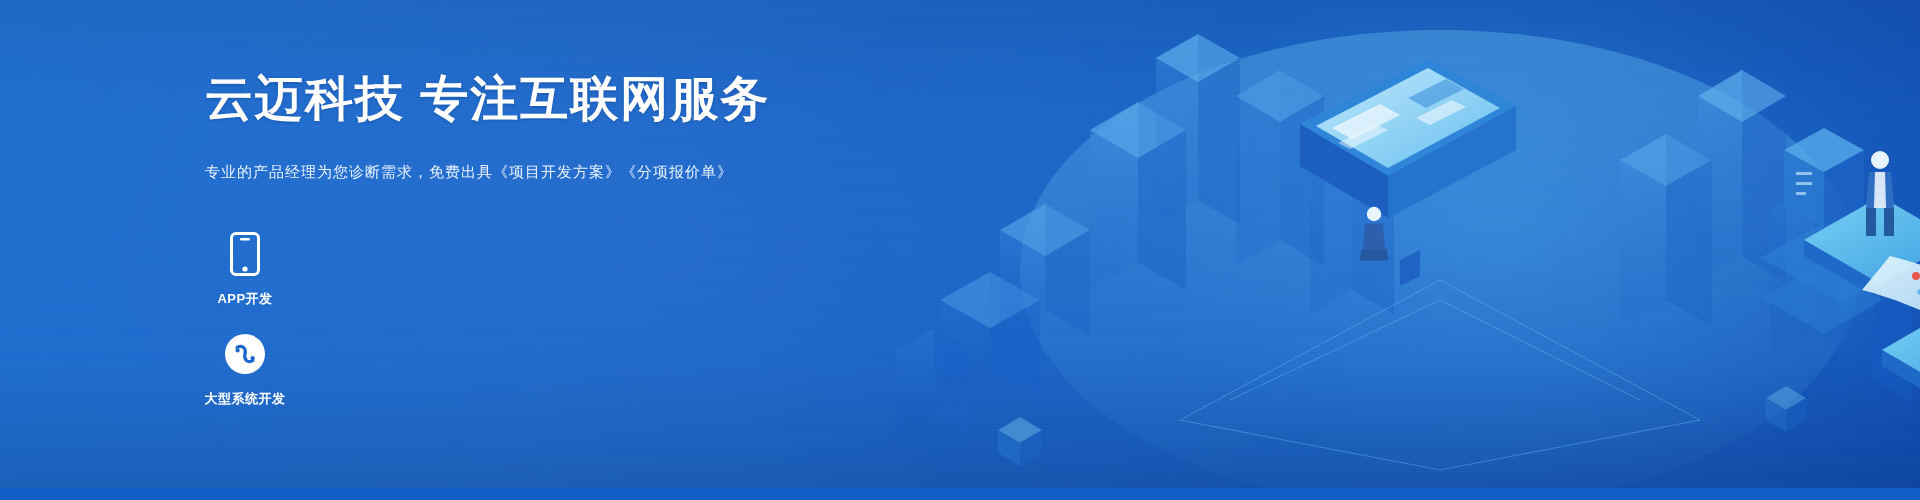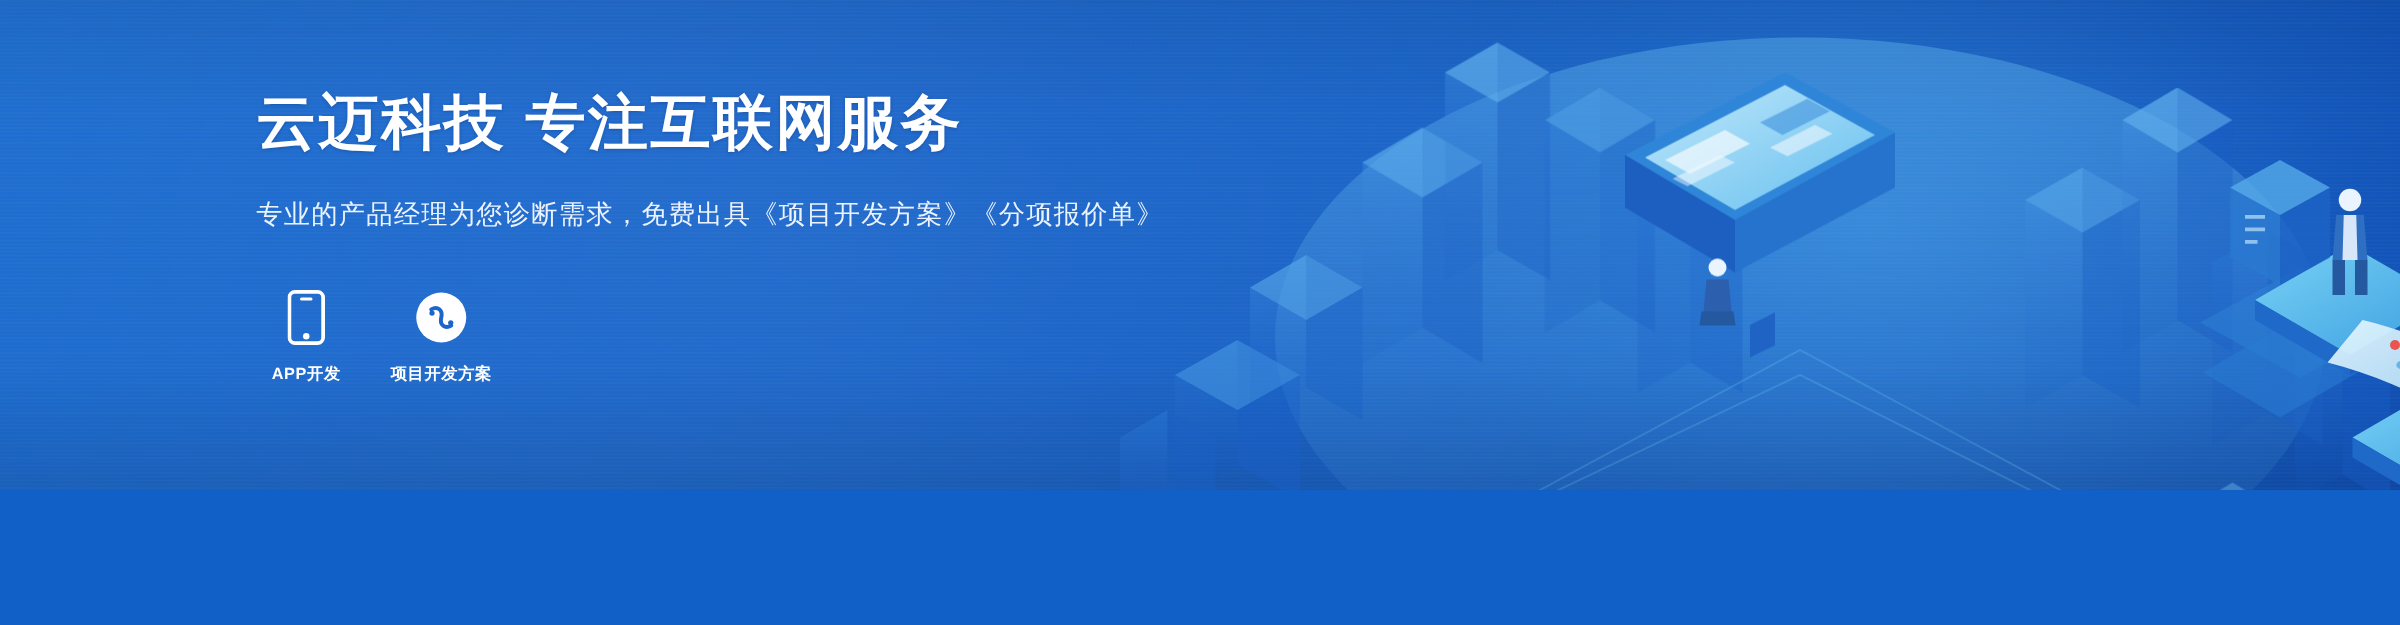--- a/index.html
+++ b/index.html
@@ -4,21 +4,21 @@
 <style>
   * { margin:0; padding:0; box-sizing:border-box; }
   html,body { width:1920px; height:500px; overflow:hidden; }
   body {
     font-family:"Liberation Sans","DejaVu Sans",sans-serif;
     background:#1060c8;
   }
 
   .banner {
     position:relative;
-    width:1920px; height:392px;
+    width:1920px; height:488px;
     overflow:hidden;
     background:
       radial-gradient(ellipse 900px 620px at 78% 46%, rgba(58,146,226,0.55) 0%, rgba(41,120,210,0.25) 42%, rgba(20,80,185,0.0) 72%),
       linear-gradient(118deg, #1f6fd0 0%, #1a67cc 22%, #1560c6 48%, #1055bd 70%, #0c49b0 100%);
   }
 
   
   .scanlines {
     position:absolute; inset:0;
     background:repeating-linear-gradient(
@@ -47,36 +47,37 @@
     font-size:48px;
     font-weight:700;
     color:#ffffff;
     letter-spacing:2px;
     line-height:1.2;
     white-space:nowrap;
     text-shadow:0 1px 3px rgba(0,30,90,0.28);
   }
   .subtitle {
     margin-top:26px;
-    font-size:21px;
+    font-size:15px;
     line-height:36px;
     color:#eaf3ff;
     letter-spacing:1px;
     font-weight:400;
   }
   .subtitle div { white-space:nowrap; }
 
   
   .services {
     position:absolute;
     left:203px; top:232px;
     display:flex;
     align-items:flex-end;
     gap:24px;
     z-index:6;
+    flex-direction:column;
   }
   .service {
     width:84px;
     display:flex;
     flex-direction:column;
     align-items:center;
     cursor:pointer;
   }
   .service .ico {
     height:44px;
@@ -350,20 +351,20 @@
 
     <div class="service">
       <span class="ico">
         <svg width="42" height="42" viewBox="0 0 42 42">
           <circle cx="21" cy="21" r="20" fill="#ffffff"></circle>
           <path d="M13 14.5c5-3 9.5 0.5 8 6.5s3 9.5 8 6.5" fill="none" stroke="#1a66c9" stroke-width="3.2" stroke-linecap="round"></path>
           <circle cx="13.6" cy="17.4" r="2.1" fill="#1a66c9"></circle>
           <circle cx="28.6" cy="25.2" r="2.1" fill="#1a66c9"></circle>
         </svg>
       </span>
-      <span class="lbl">项目开发方案</span>
+      <span class="lbl">大型系统开发</span>
     </div>
 
 
 
 
   </div>
 </div>
 
 </body></html>

